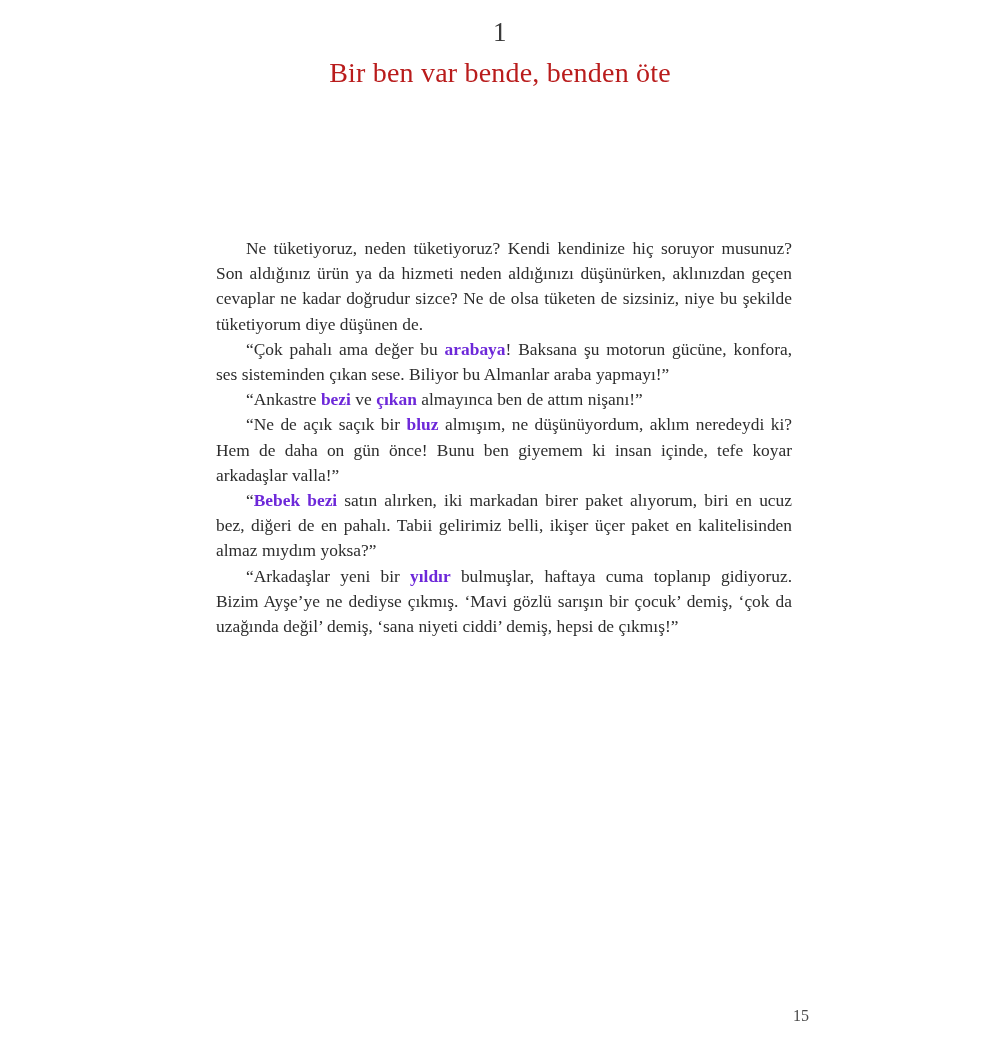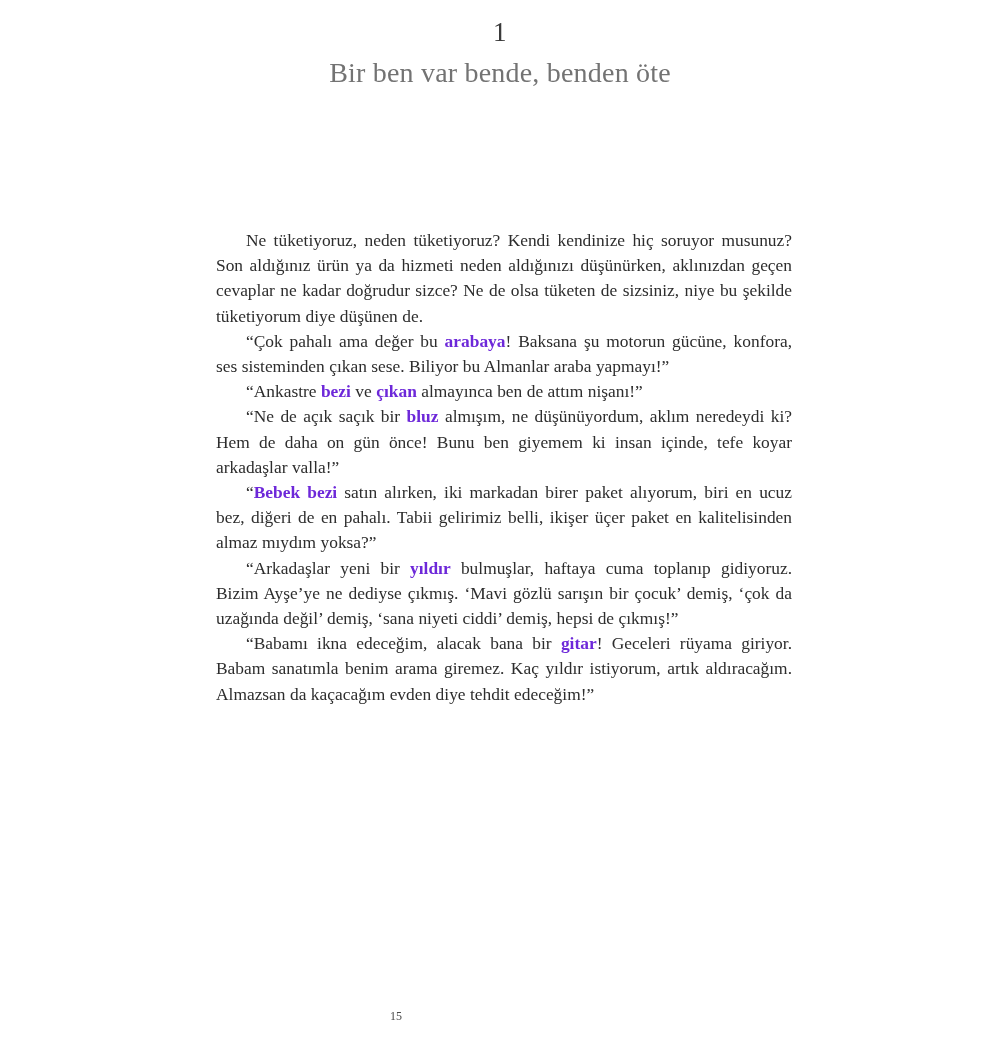--- a/index.html
+++ b/index.html
@@ -41,29 +41,29 @@
     font-weight: 400;
     color: #3a3a3a;
     letter-spacing: 0.5px;
   }
   .chapter-title {
     display: block;
     margin-top: 8px;
     font-size: 28px;
     line-height: 34px;
     font-weight: 400;
-    color: #737373;
+    color: #b91c1c;
     letter-spacing: 0.2px;
   }
 
   
   .body-column {
     position: absolute;
     left: 216px;
-    top: 228px;
+    top: 236px;
     width: 576px;
   }
   .paragraph {
     margin: 0;
     text-indent: 30px;
     text-align: justify;
     font-size: 17.4px;
     line-height: 25.2px;
     color: #2d2d2d;
     hyphens: manual;
@@ -73,41 +73,41 @@
     font-weight: 700;
     color: #6d28d9;
   }
 
   
   .folio {
     position: absolute;
     left: 0;
     top: 1006px;
     width: 792px;
-    text-align: center;
-    font-size: 12px;
+    text-align: right;
+    font-size: 16px;
     line-height: 20px;
     color: #4a4a4a;
+    padding-left: 17px;
   }
 </style>
 </head>
 <body>
 
 <div class="page">
 
   <div class="chapter-head">
     <span class="chapter-number">1</span>
     <span class="chapter-title">Bir ben var bende, benden öte</span>
   </div>
 
   <div class="body-column">
       <p class="paragraph">Ne tüketiyoruz, neden tüketiyoruz? Kendi kendinize hiç soruyor musunuz? Son aldığınız ürün ya da hizmeti neden aldığınızı düşünürken, aklınızdan geçen cevaplar ne kadar doğrudur sizce? Ne de olsa tüketen de sizsiniz, niye bu şekilde tüketiyorum diye düşünen de.</p>
       <p class="paragraph">“Çok pahalı ama değer bu <b>arabaya</b>! Baksana şu motorun gücüne, konfora, ses sisteminden çıkan sese. Biliyor bu Almanlar araba yapmayı!”</p>
       <p class="paragraph">“Ankastre <b>bezi</b> ve <b>çıkan</b> almayınca ben de attım nişanı!”</p>
       <p class="paragraph">“Ne de açık saçık bir <b>bluz</b> almışım, ne düşünüyordum, aklım neredeydi ki? Hem de daha on gün önce! Bunu ben giyemem ki insan içinde, tefe koyar arkadaşlar valla!”</p>
       <p class="paragraph">“<b>Bebek bezi</b> satın alırken, iki markadan birer paket alıyorum, biri en ucuz bez, diğeri de en pahalı. Tabii gelirimiz belli, ikişer üçer paket en kalitelisinden almaz mıydım yoksa?”</p>
       <p class="paragraph">“Arkadaşlar yeni bir <b>yıldır</b> bulmuşlar, haftaya cuma toplanıp gidiyoruz. Bizim Ayşe’ye ne dediyse çıkmış. ‘Mavi gözlü sarışın bir çocuk’ demiş, ‘çok da uzağında değil’ demiş, ‘sana niyeti ciddi’ demiş, hepsi de çıkmış!”</p>
-      <p class="paragraph">“Babamı ikna edeceğim, alacak bana bir <b>gitar</b>! Geceleri rüyama giriyor. Babam sanatımla benim arama giremez. Kaç yıldır istiyorum, artık aldıracağım. Almazsan da kaçacağım evden diye tehdit edeceğim!”</p>
     </div>
 
   <div class="folio">15</div>
 
 </div>
 
 </body></html>

